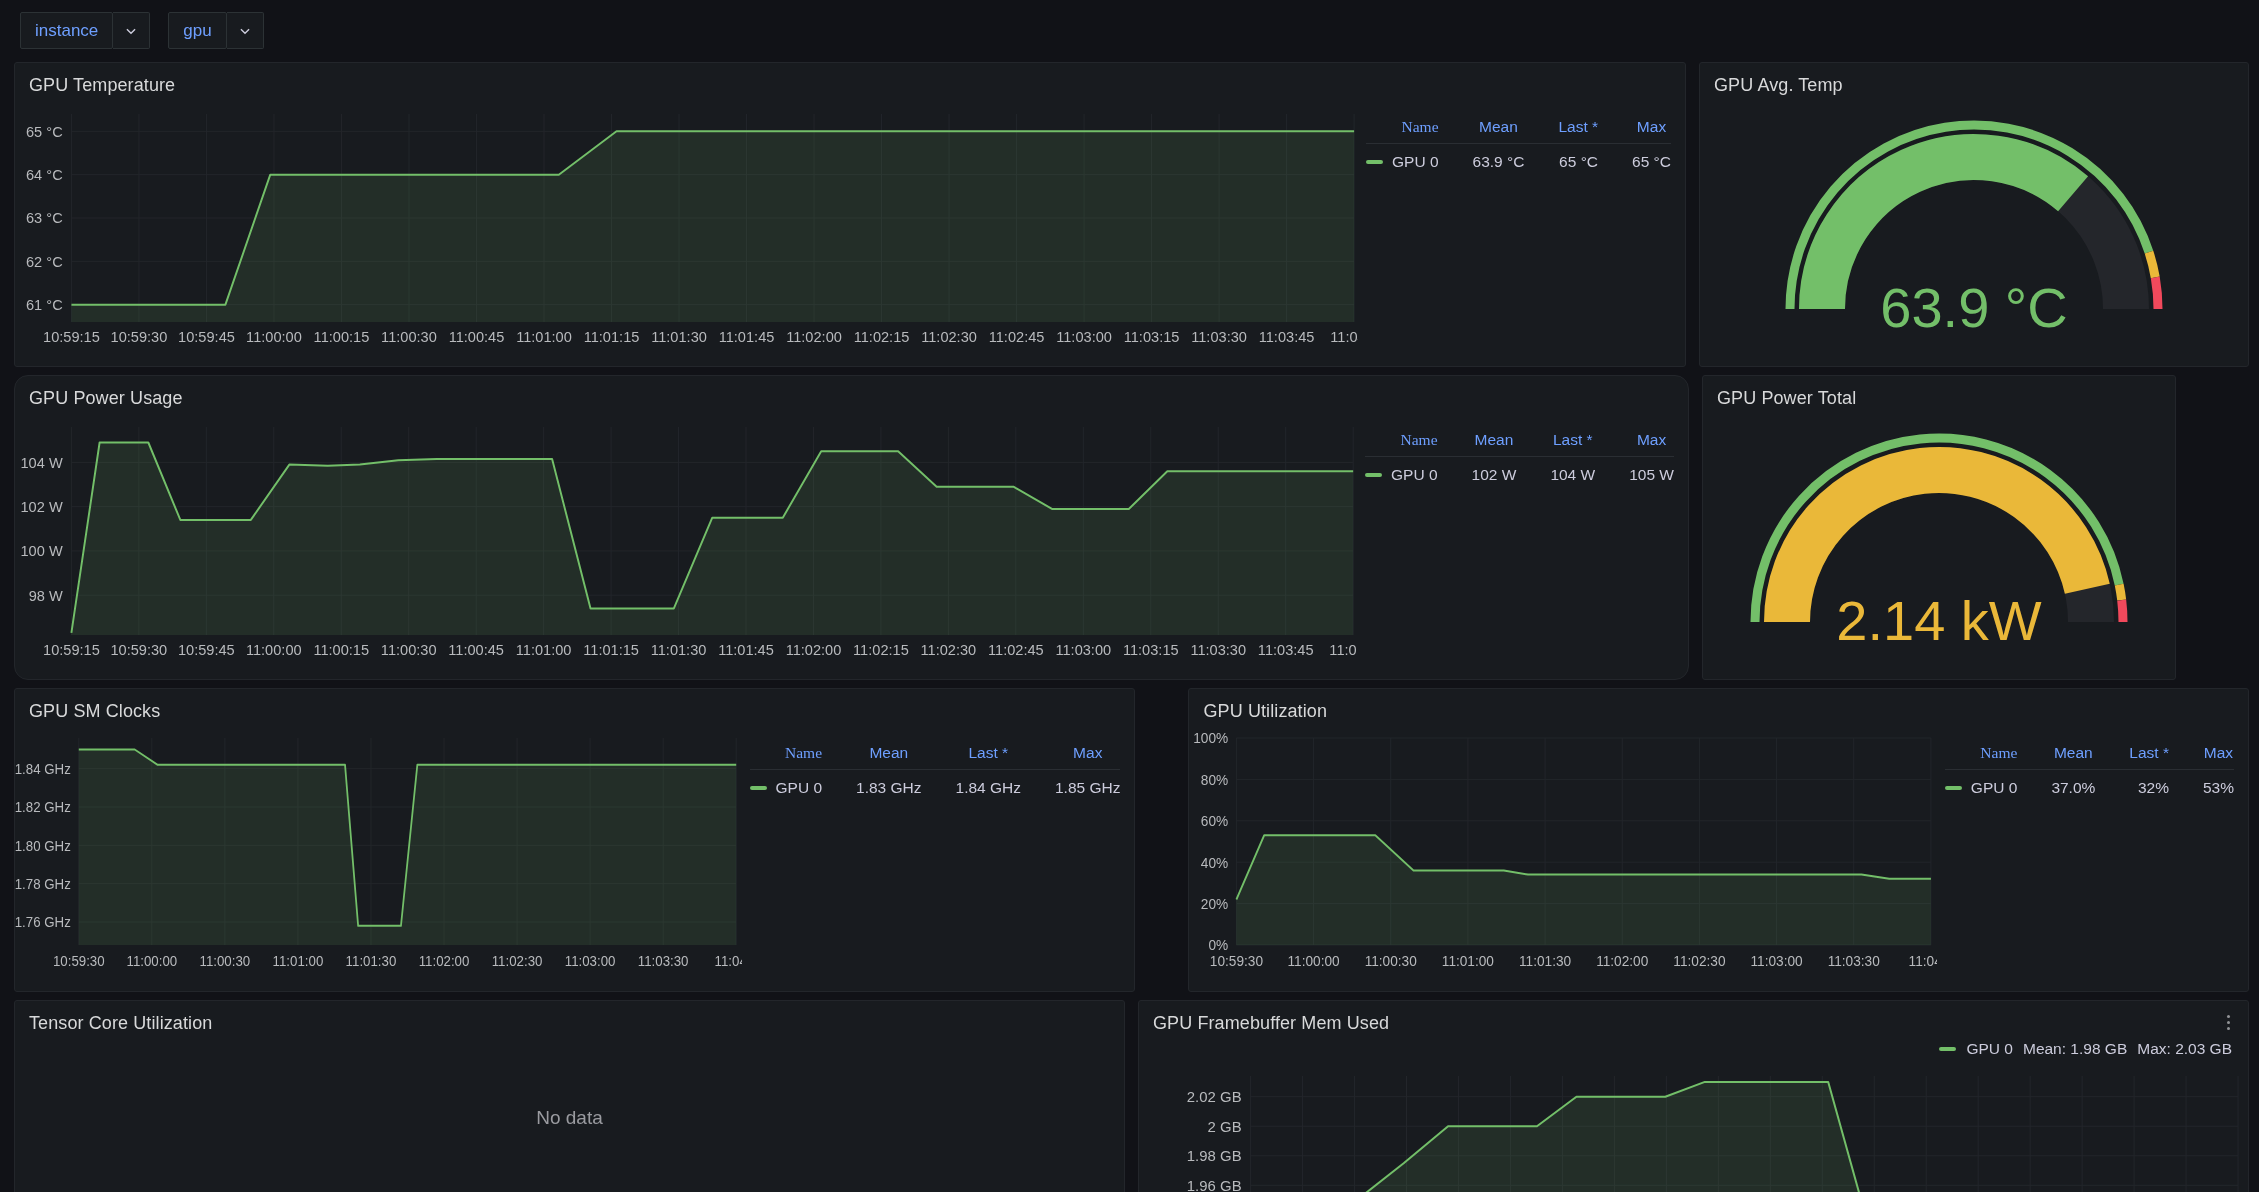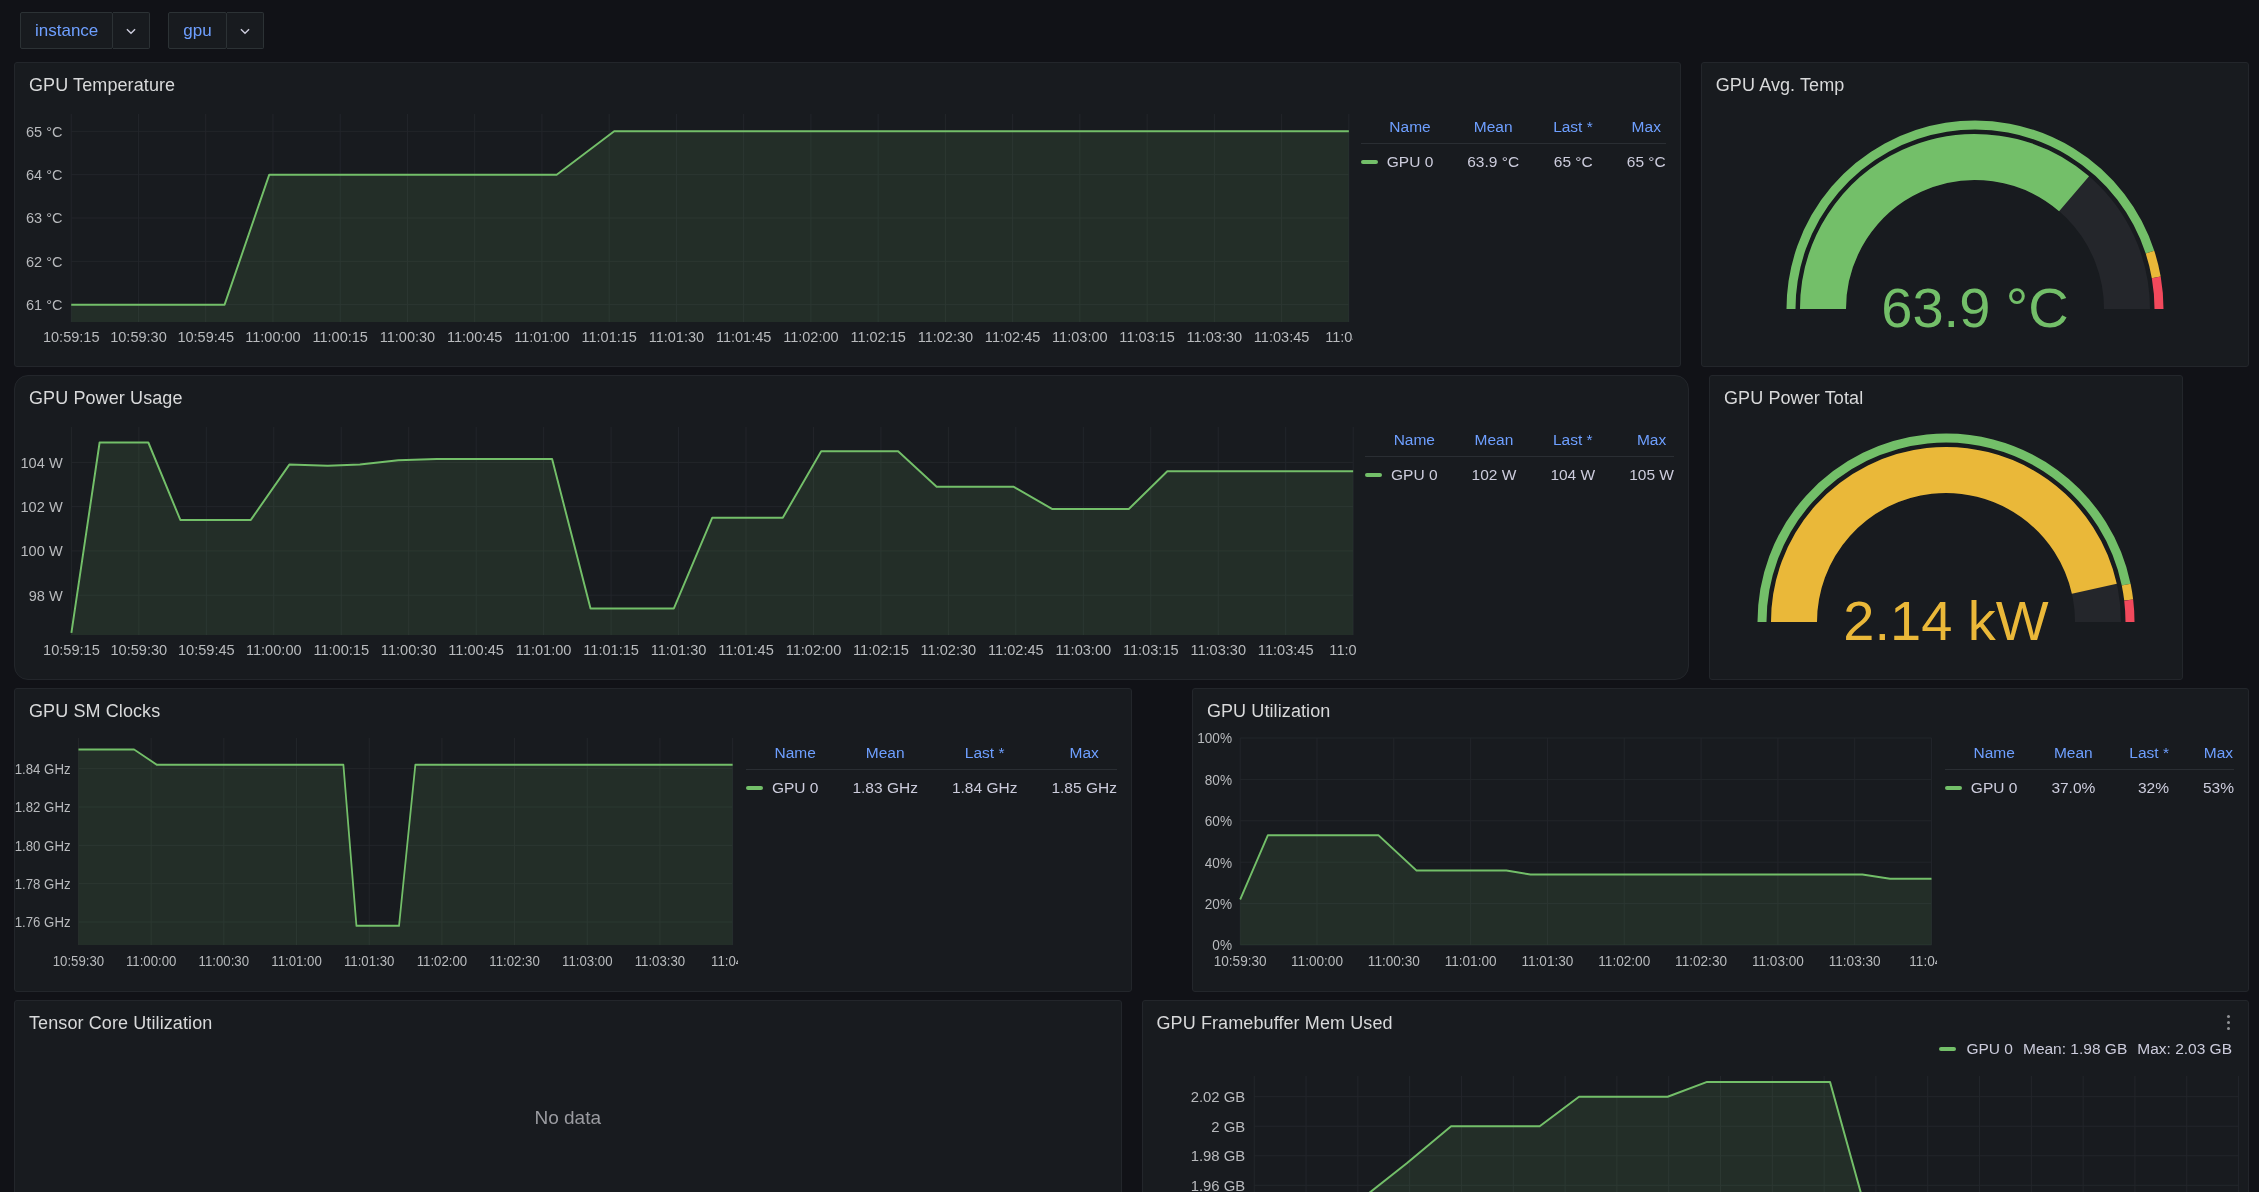--- a/index.html
+++ b/index.html
@@ -35,21 +35,21 @@
     border-left: none;
     border-radius: 0 2px 2px 0;
     width: 37px; height: 37px;
     display: flex; align-items: center; justify-content: center;
     cursor: pointer;
   }
   .var-caret svg { width: 14px; height: 14px; }
 
   
   .grid { padding: 0 10px 0 14px; }
-  .row { display: flex; gap: 20px; margin-bottom: 8px; }
+  .row { display: flex; gap: 13px; margin-bottom: 8px; }
 
   .panel {
     background: #181b1f;
     border: 1px solid #23262b;
     border-radius: 3px;
     position: relative;
     overflow: hidden;
   }
   .panel-title {
     font-size: 18px;
@@ -80,21 +80,21 @@
     font-size: 15.5px;
   }
   .legend-table table { border-collapse: collapse; }
   .legend-table th {
     color: #6e9fff;
     font-weight: 500;
     text-align: center;
     padding: 0 0 7px 34px;
     white-space: nowrap;
   }
-  .legend-table th.lname { text-align: center; padding-left: 26px; }
+  .legend-table th.lname { text-align: right; padding-left: 26px; font-family: Liberation Serif, serif; }
   .legend-table td {
     color: #ccccdc;
     text-align: right;
     padding: 9px 0 0 34px;
     white-space: nowrap;
     border-top: 1px solid #2a2e33;
   }
   .legend-table td.lname { text-align: left; padding-left: 0; }
   .legend-series { display: flex; align-items: center; gap: 9px; }
   .legend-swatch { width: 17px; height: 4px; border-radius: 2px; display: inline-block; }

